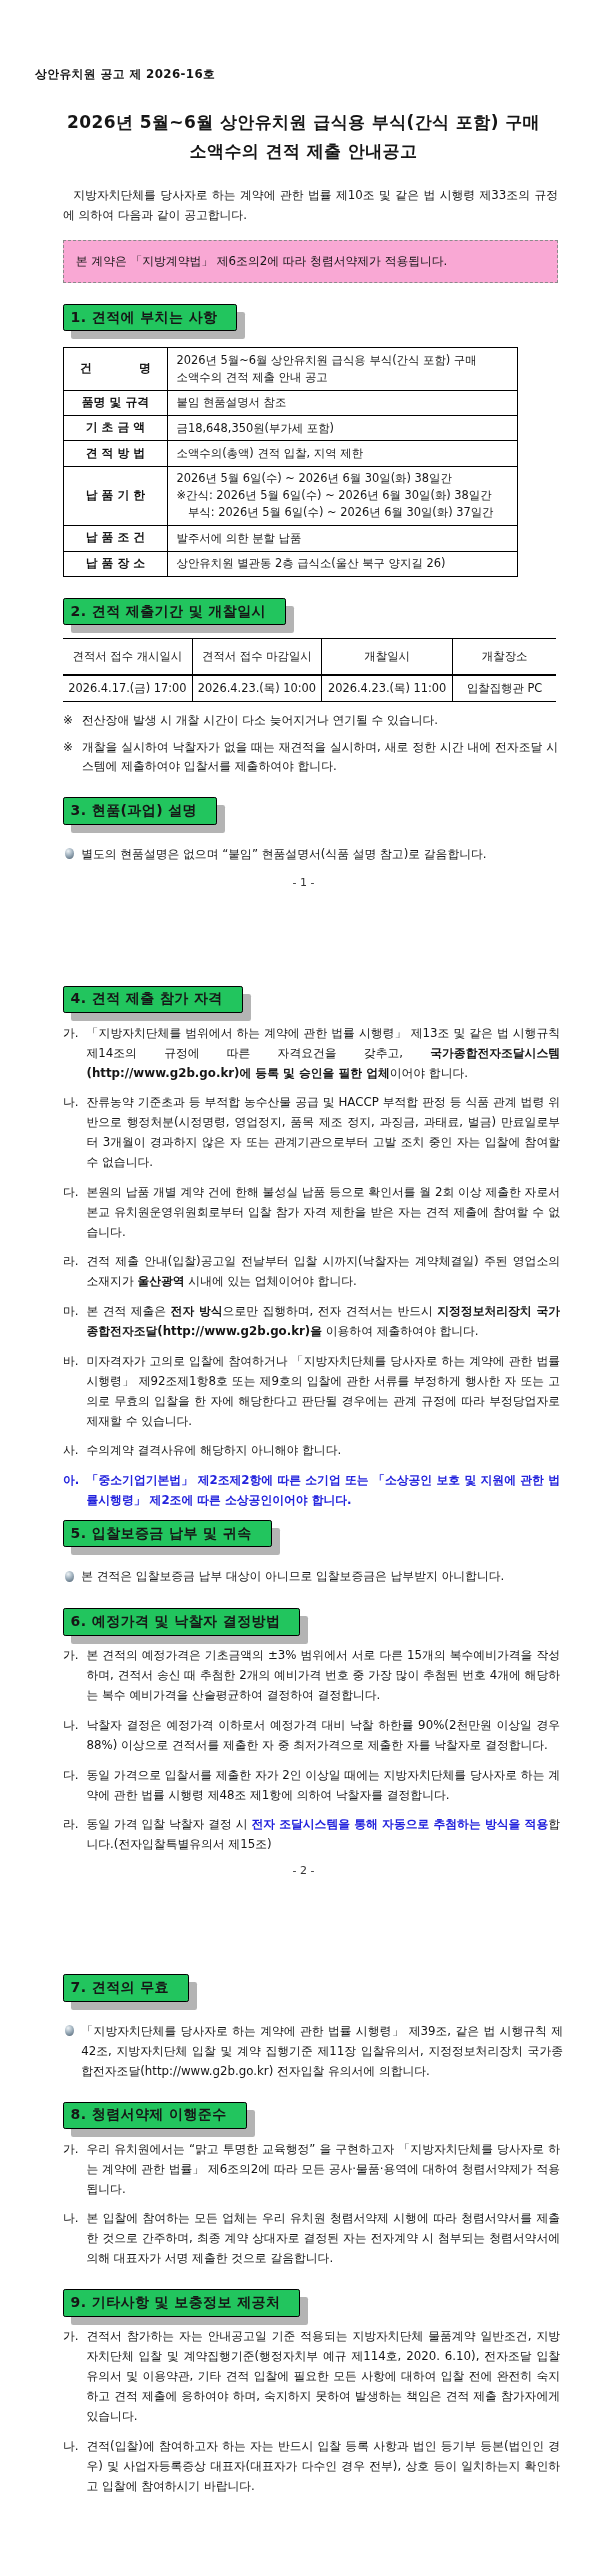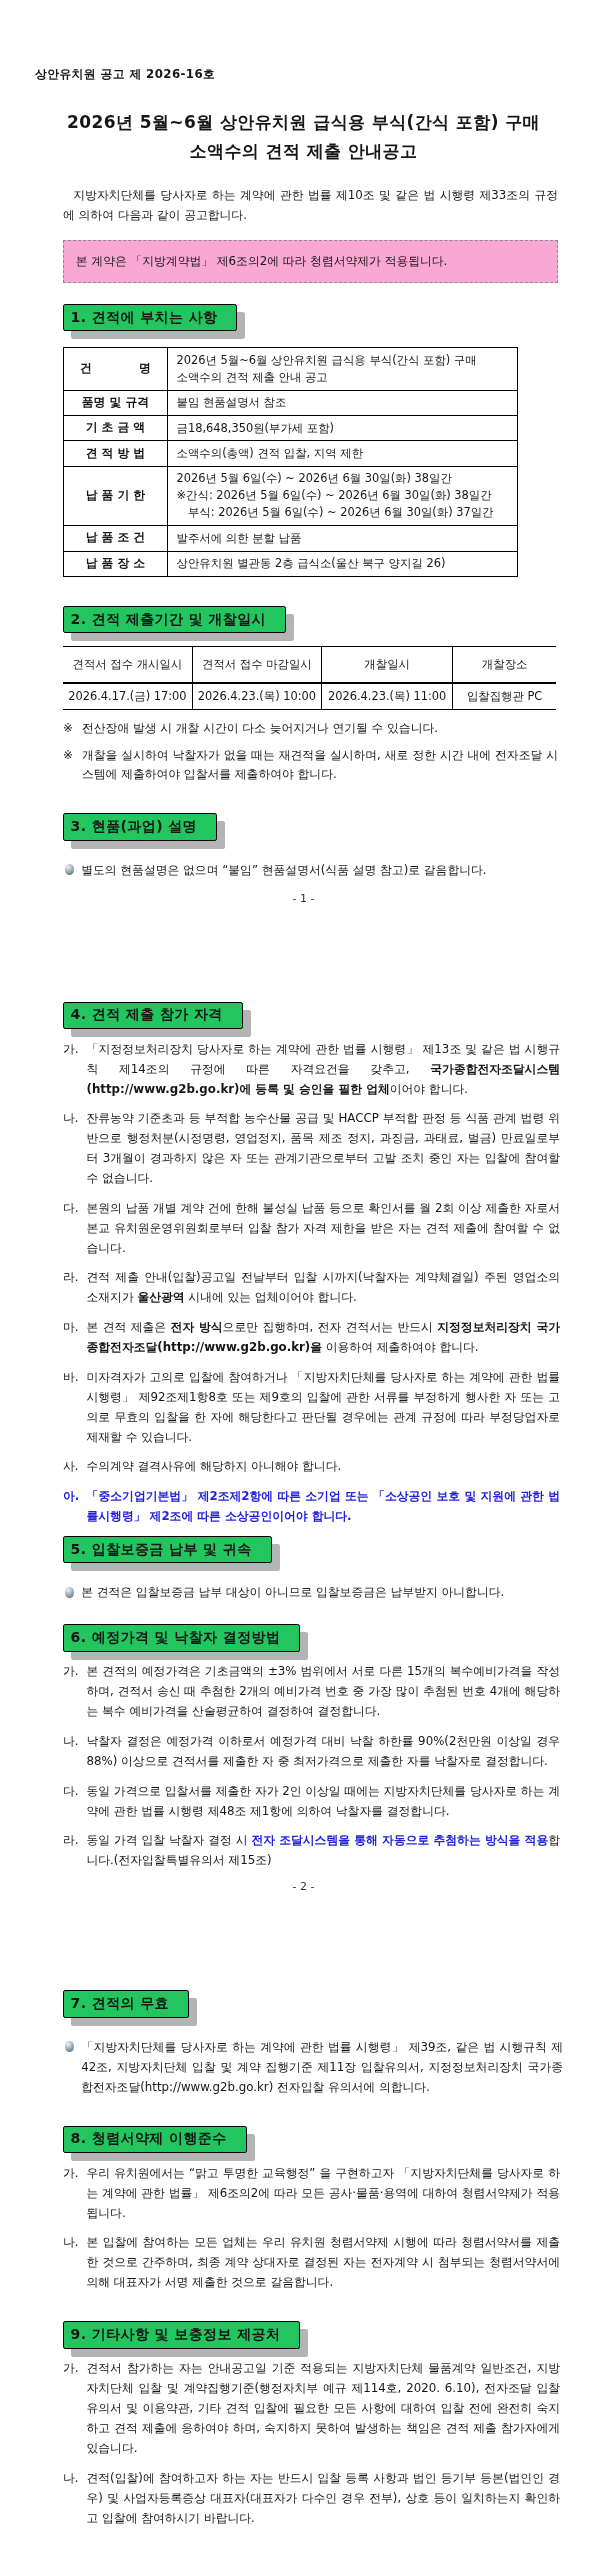--- a/index.html
+++ b/index.html
@@ -61,21 +61,21 @@
   .item .marker{flex:0 0 23.5px;}
   .item .itext{flex:1;}
 
   .b{font-weight:bold;}
   .blue{color:#2222dd;font-weight:bold;}
 
   .pgmark{text-align:center;font-size:11px;color:#333;}
   .pg1{margin-top:11.8px;}
   .pg2{margin-top:10.3px;}
   .mt-page{margin-top:97px;}
-  .mt-lg{margin-top:29px;}
+  .mt-lg{margin-top:21px;}
   .mt-md{margin-top:22px;}
   .mt-sm{margin-top:10.3px;}
 </style>
 </head>
 <body>
 
 <div class="page">
 
   <div class="doc-number">상안유치원 공고 제 2026-16호</div>
 
@@ -178,21 +178,21 @@
   </div>
 
   <div class="pgmark pg1">- 1 -</div>
 
   <div class="sec-head-wrap mt-page">
     <div class="sec-head">4. 견적 제출 참가 자격</div>
   </div>
 
   <div class="item">
     <span class="marker">가.</span>
-    <div class="itext"><span>「지정정보처리장치 당사자로 하는 계약에 관한 법률 시행령」 제13조 및 같은 법 시행규칙 제14조의 규정에 따른 자격요건을 갖추고, </span><span class="b">국가종합전자조달시스템(http://www.g2b.go.kr)에 등록 및 승인을 필한 업체</span><span>이어야 합니다.</span></div>
+    <div class="itext"><span>「지방자치단체를 범위에서 하는 계약에 관한 법률 시행령」 제13조 및 같은 법 시행규칙 제14조의 규정에 따른 자격요건을 갖추고, </span><span class="b">국가종합전자조달시스템(http://www.g2b.go.kr)에 등록 및 승인을 필한 업체</span><span>이어야 합니다.</span></div>
   </div>
   <div class="item">
     <span class="marker">나.</span>
     <div class="itext"><span>잔류농약 기준초과 등 부적합 농수산물 공급 및 HACCP 부적합 판정 등 식품 관계 법령 위반으로 행정처분(시정명령, 영업정지, 품목 제조 정지, 과징금, 과태료, 벌금) 만료일로부터 3개월이 경과하지 않은 자 또는 관계기관으로부터 고발 조치 중인 자는 입찰에 참여할 수 없습니다.</span></div>
   </div>
   <div class="item">
     <span class="marker">다.</span>
     <div class="itext"><span>본원의 납품 개별 계약 건에 한해 불성실 납품 등으로 확인서를 월 2회 이상 제출한 자로서 본교 유치원운영위원회로부터 입찰 참가 자격 제한을 받은 자는 견적 제출에 참여할 수 없습니다.</span></div>
   </div>
   <div class="item">

